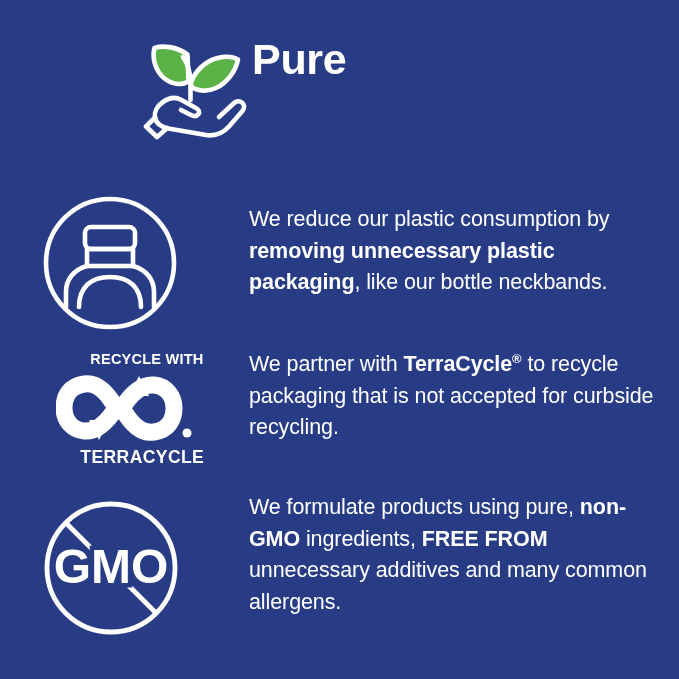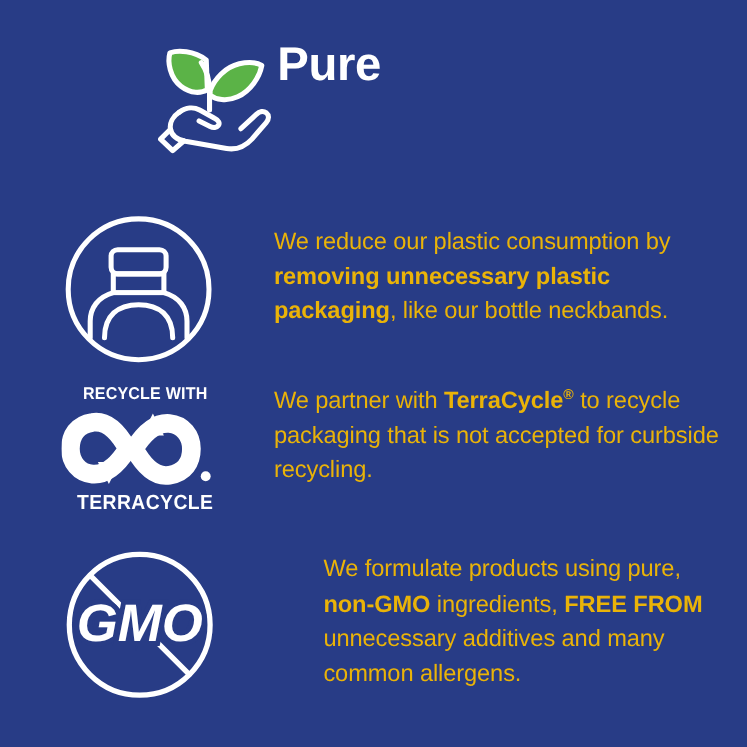--- a/index.html
+++ b/index.html
@@ -56,56 +56,55 @@
     position: absolute;
     left: 0;
     width: 679px;
   }
   .row-1 { top: 190px; height: 148px; }
   .row-2 { top: 348px; height: 130px; }
   .row-3 { top: 492px; height: 160px; }
 
   .row-icon {
     position: absolute;
-    left: 56px;
-    font-style: italic;
+    left: 40px;
   }
   .row-1 .row-icon { top: 4px;  width: 146px; height: 142px; }
   .row-3 .row-icon { top: 4px;  width: 146px; height: 146px; }
 
   .row-text {
     position: absolute;
     left: 249px;
     right: 14px;
-    color: #eab308;
+    color: #ffffff;
     font-size: 21.5px;
     line-height: 31.5px;
     letter-spacing: -0.1px;
   }
   .row-1 .row-text { top: 14px; }
   .row-2 .row-text { top: 1px; }
-  .row-3 .row-text { top: 10px; margin-left: 45px; }
+  .row-3 .row-text { top: 0; }
 
   .row-text b {
     font-weight: bold;
   }
   .row-text sup {
     font-size: 0.6em;
     vertical-align: super;
     line-height: 0;
   }
 
   
   .tc-lockup {
     position: absolute;
     left: 56px;
     top: 2px;
     width: 152px;
     height: 128px;
-    text-align: center;
+    text-align: right;
   }
   .tc-top {
     color: #ffffff;
     font-size: 15.5px;
     font-weight: bold;
     letter-spacing: 0.2px;
     line-height: 18px;
     transform: scaleX(0.94);
   }
   .tc-mark {

